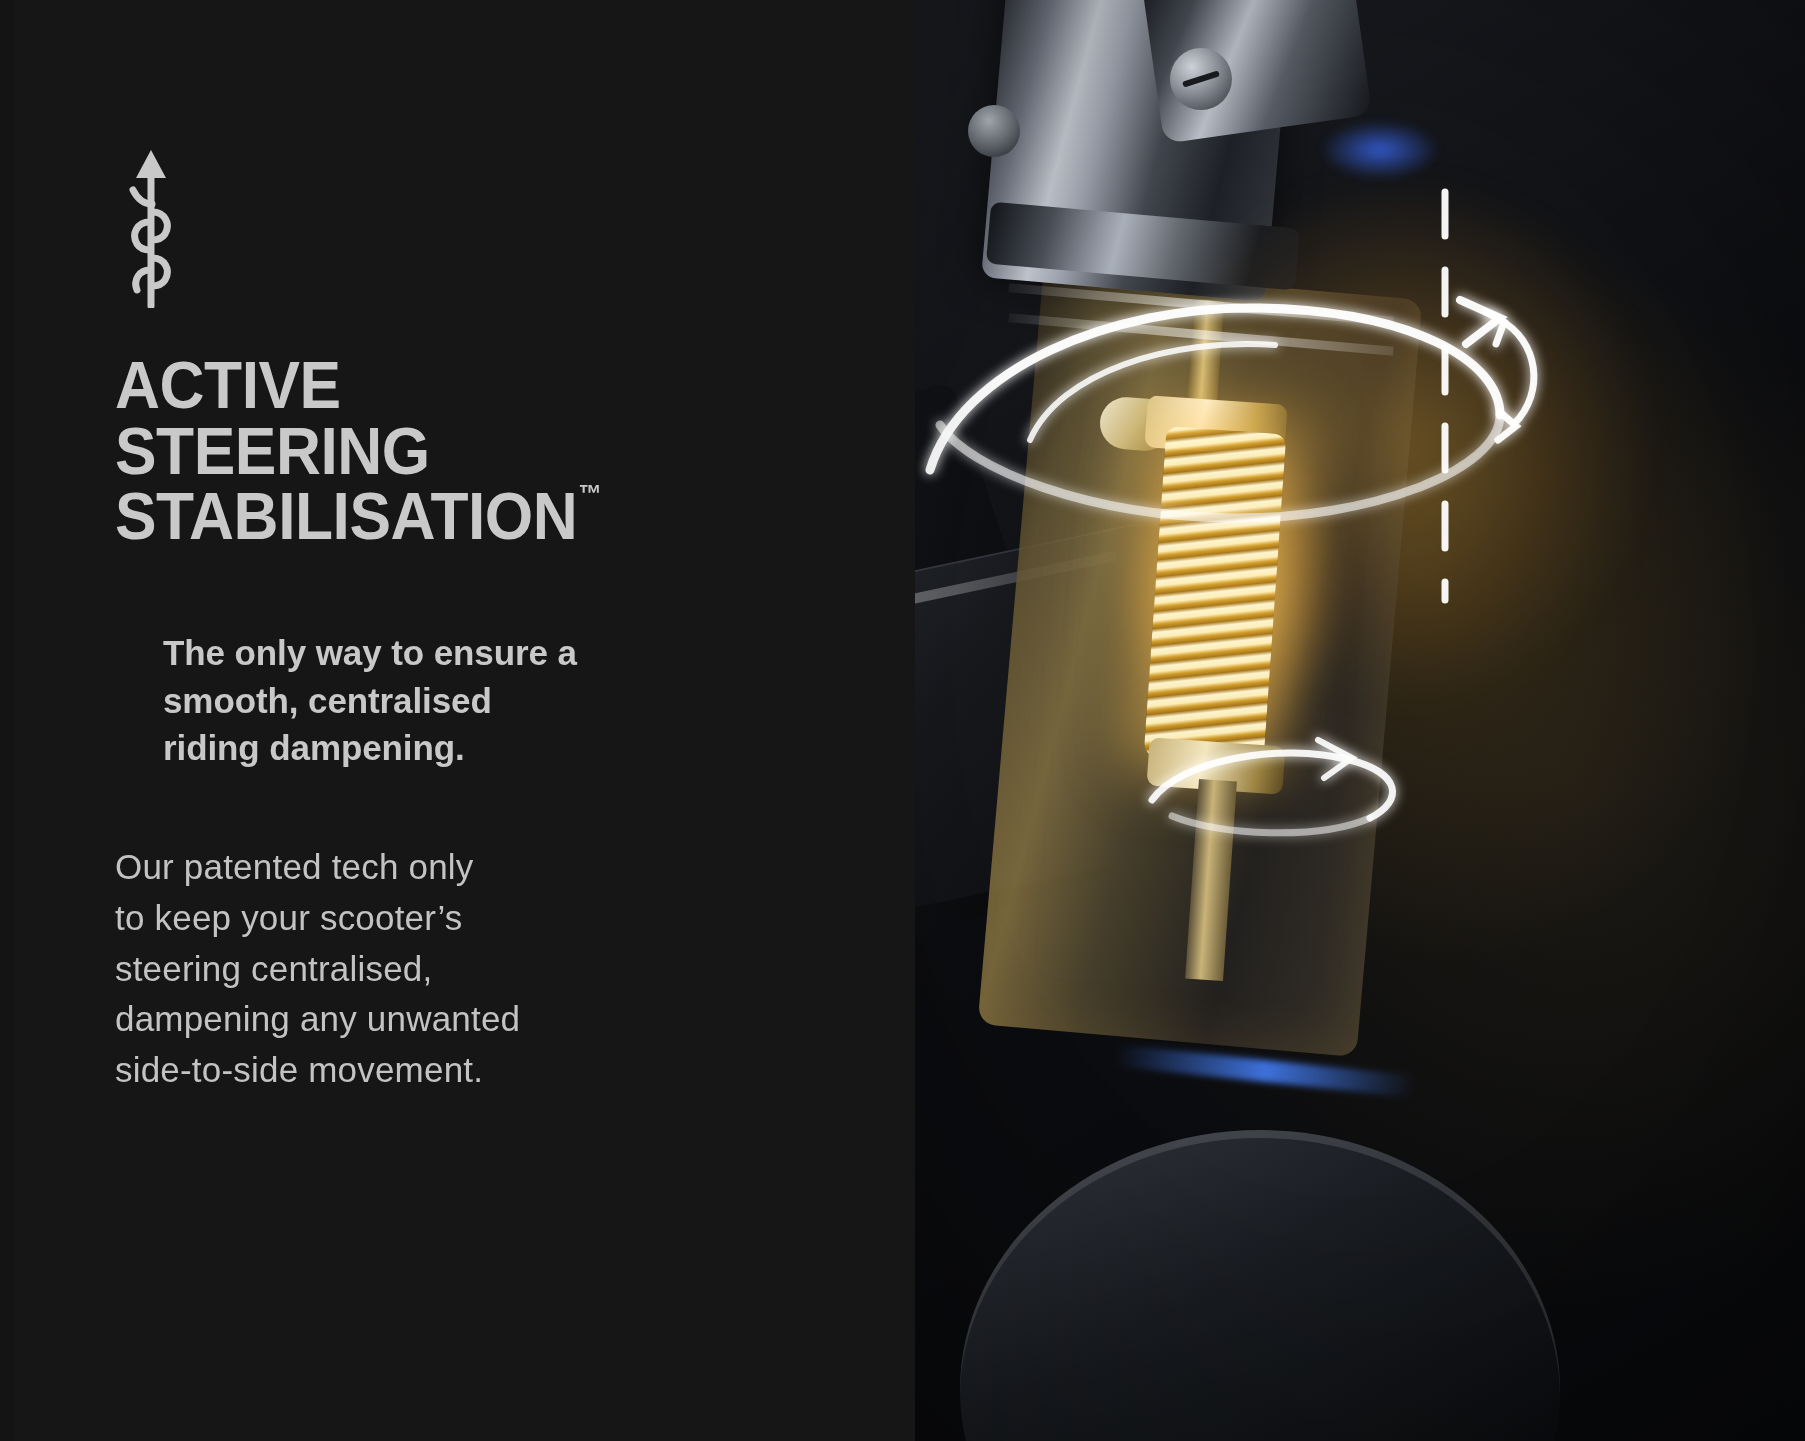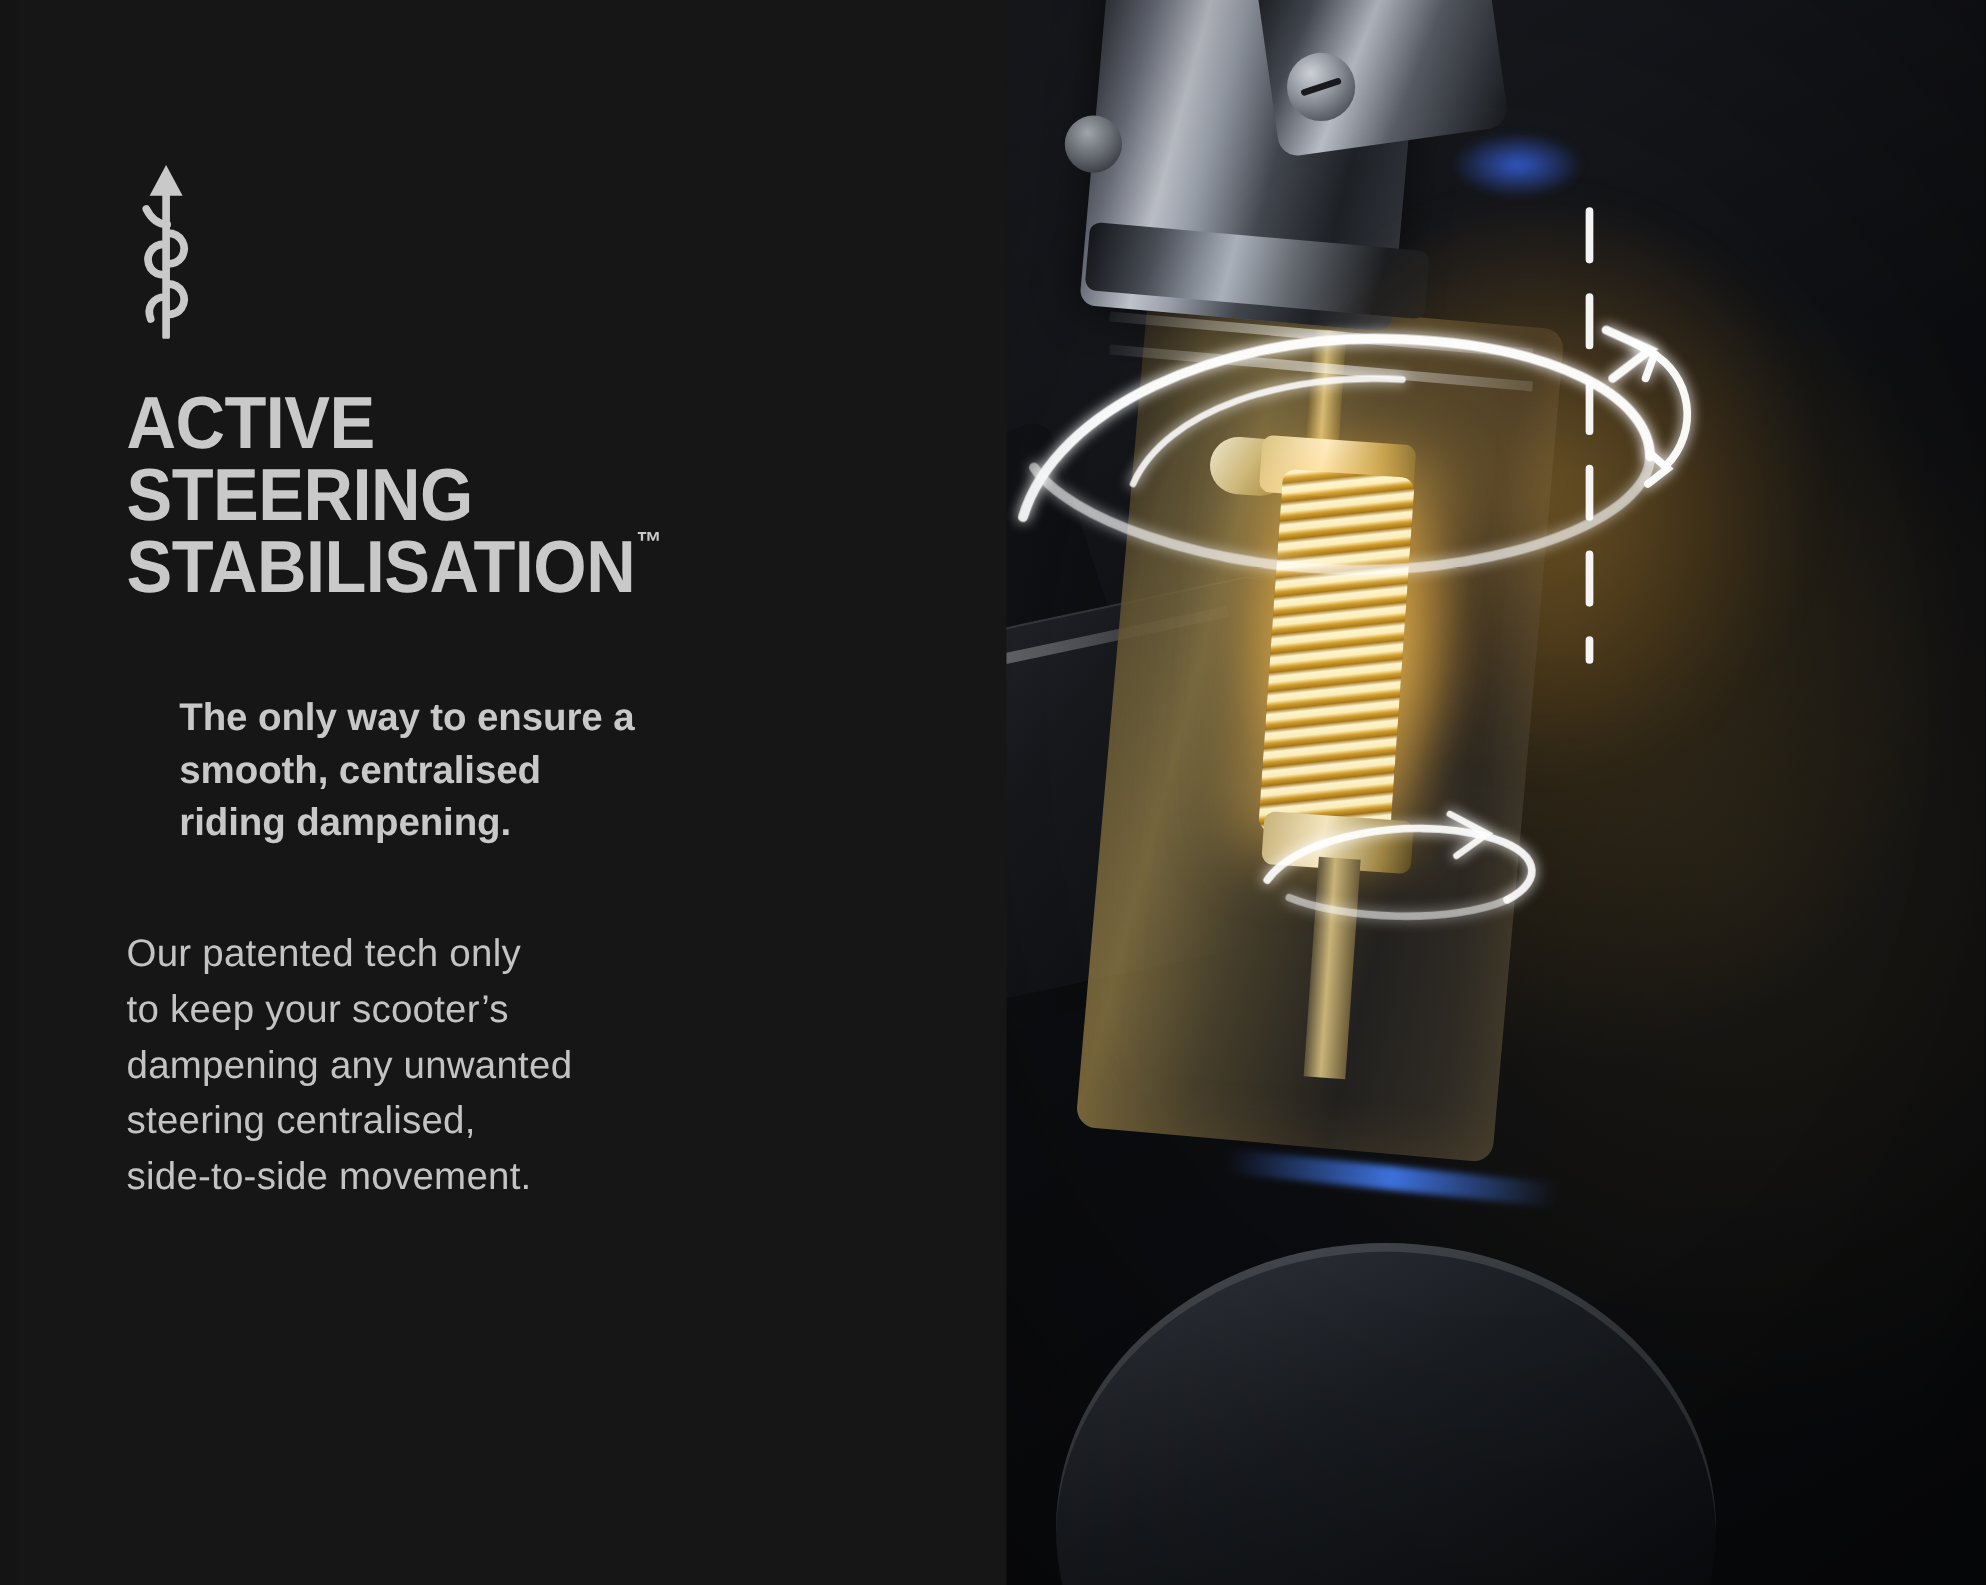--- a/index.html
+++ b/index.html
@@ -293,22 +293,22 @@
 
     <div class="subhead">
       <span class="ln">The only way to ensure a</span>
       <span class="ln">smooth, centralised</span>
       <span class="ln">riding dampening.</span>
     </div>
 
     <div class="body-copy">
       <span class="ln">Our patented tech only</span>
       <span class="ln">to keep your scooter’s</span>
+      <span class="ln">steering centralised,</span>
       <span class="ln">dampening any unwanted</span>
-      <span class="ln">steering centralised,</span>
       <span class="ln">side-to-side movement.</span>
     </div>
   </div>
 
   <div class="photo">
 
     <div class="deck"></div>
     <div class="fender"></div>
     <div class="fender-edge"></div>
 

